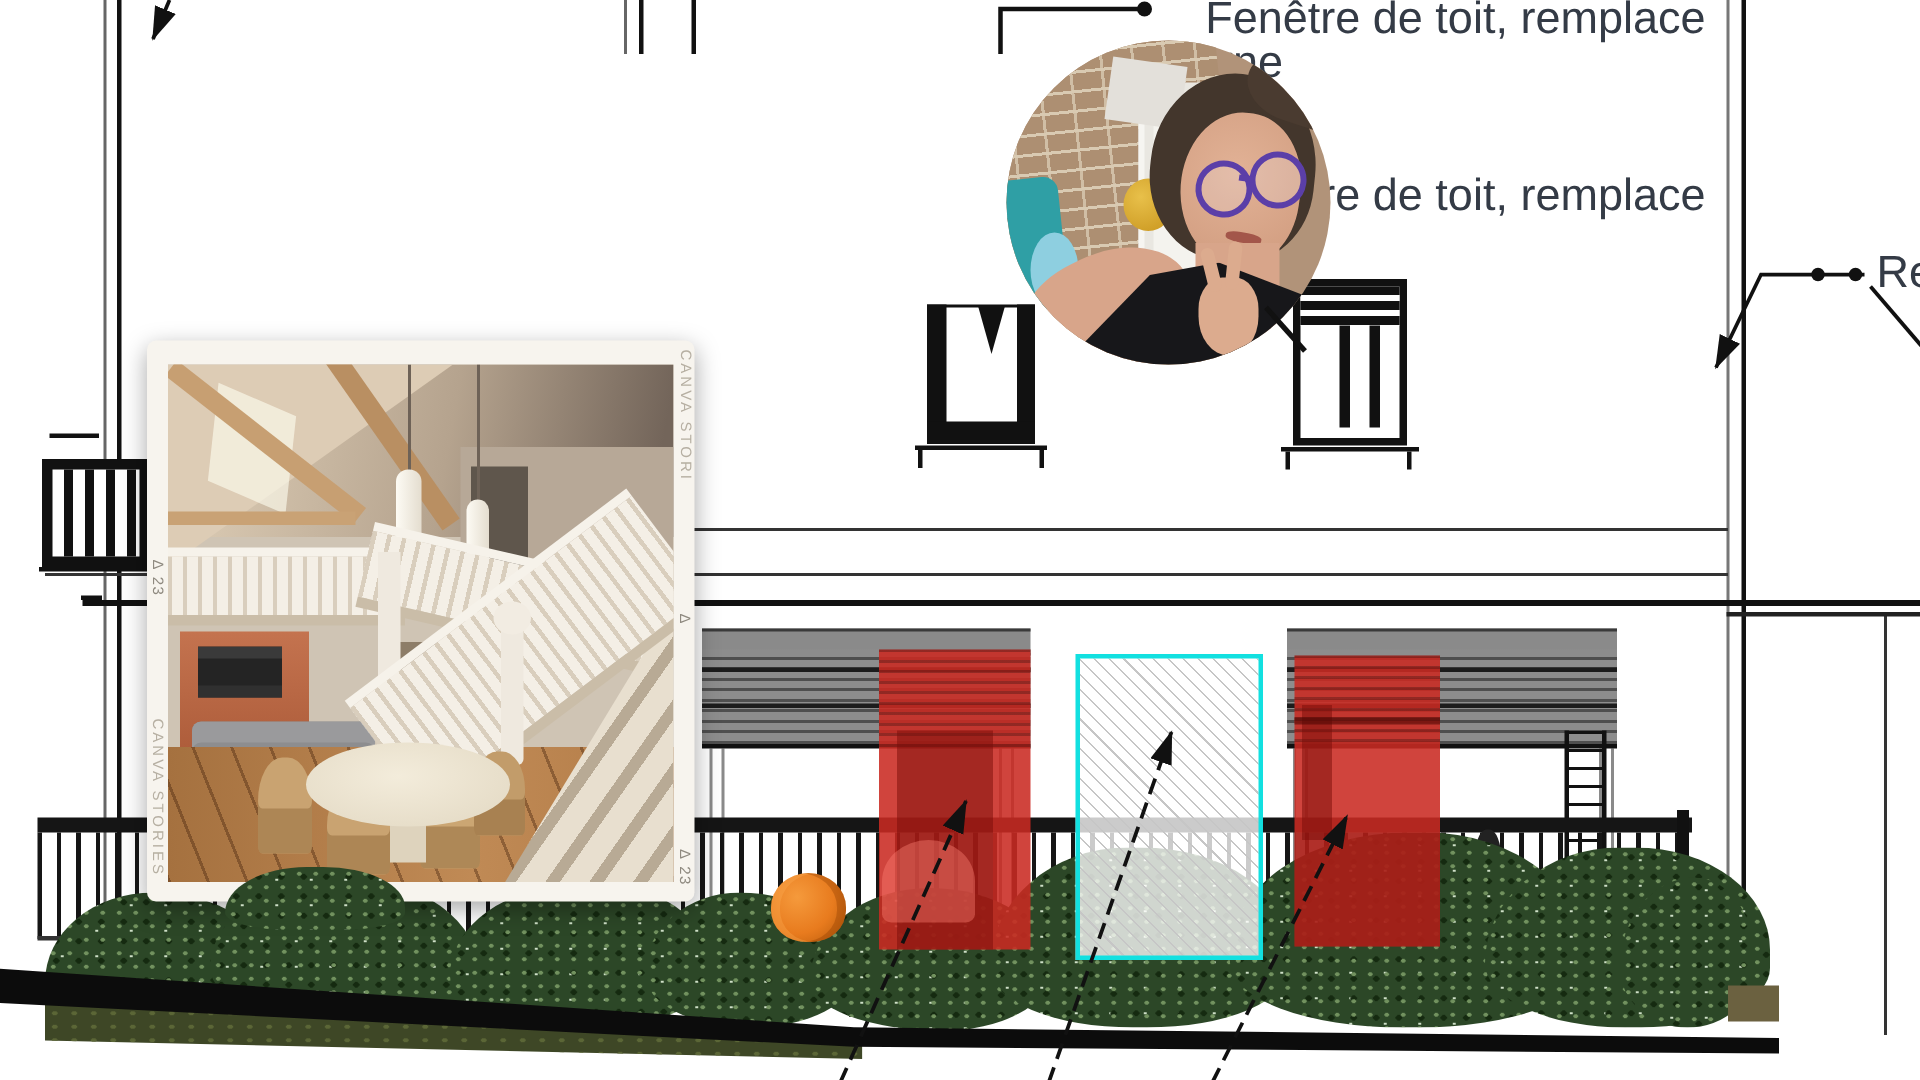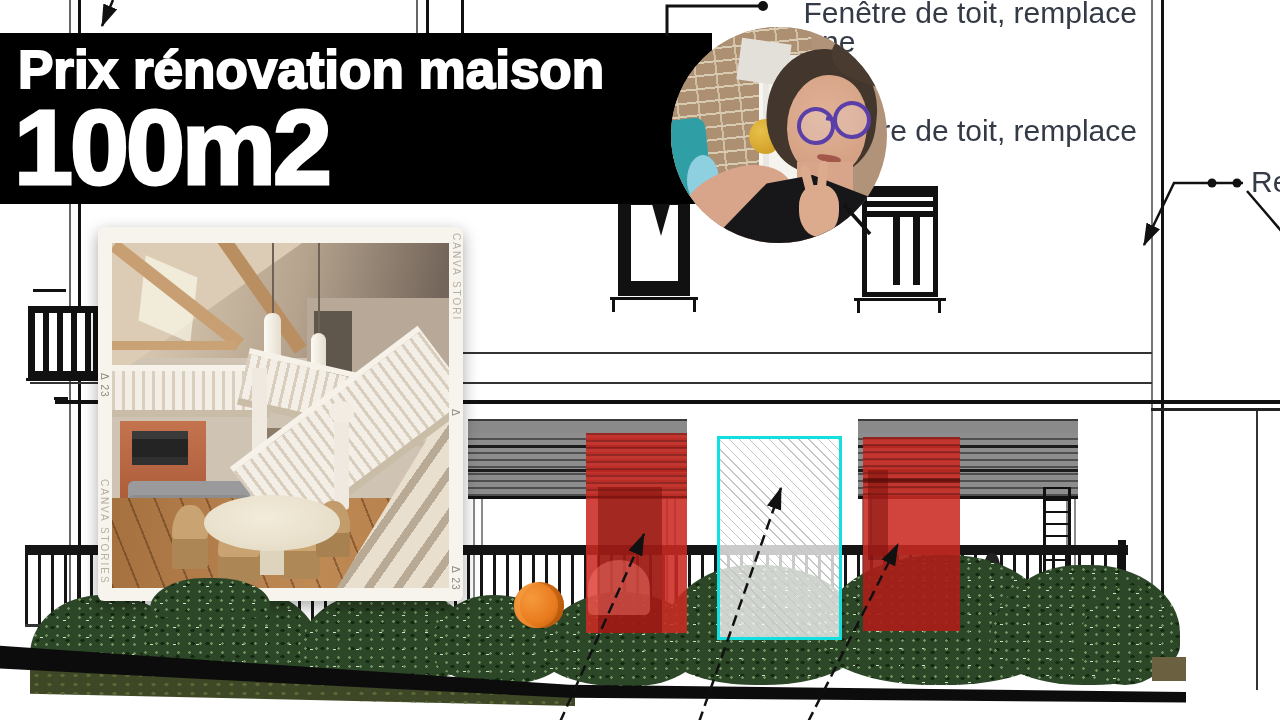--- a/index.html
+++ b/index.html
@@ -215,24 +215,20 @@
     <div class="vtext" style="left:1px;bottom:16px;">CANVA STORIES</div>
     <div class="vtext" style="right:1px;top:6px;">CANVA STORI</div>
     <div class="vmark" style="right:2px;top:182px;">Δ</div>
     <div class="vmark" style="right:2px;bottom:10px;">
       <span>Δ</span> <span>23</span>
     </div>
   </div>
 
   <div class="bush" style="left:150px;top:578px;width:120px;height:42px;border-radius:50% 50% 40% 40%/80% 70% 30% 30%;z-index:8;"></div>
 
-  <div id="banner" class="abs">
-    <div class="t1">Prix rénovation maison</div>
-    <div class="t2">100m2</div>
-  </div>
 
   <div class="annot hi" style="right:143px;top:-4px;">Fenêtre de toit, remplace</div>
   <div class="annot" style="left:757px;top:25px;">lucarne</div>
   <div class="annot" style="right:143px;top:114px;">Fenêtre de toit, remplace</div>
   <div class="annot hi" style="left:1251px;top:165px;">Remplace</div>
 
   <div id="circle" class="abs">
 
     <div class="abs" style="left:-10px;top:-10px;width:160px;height:236px;background:#ad8f72;
          background-image:repeating-linear-gradient(0deg,transparent 0 11px,#d9cab2 11px 13px),repeating-linear-gradient(90deg,transparent 0 19px,rgba(217,202,178,0.8) 19px 21px);

